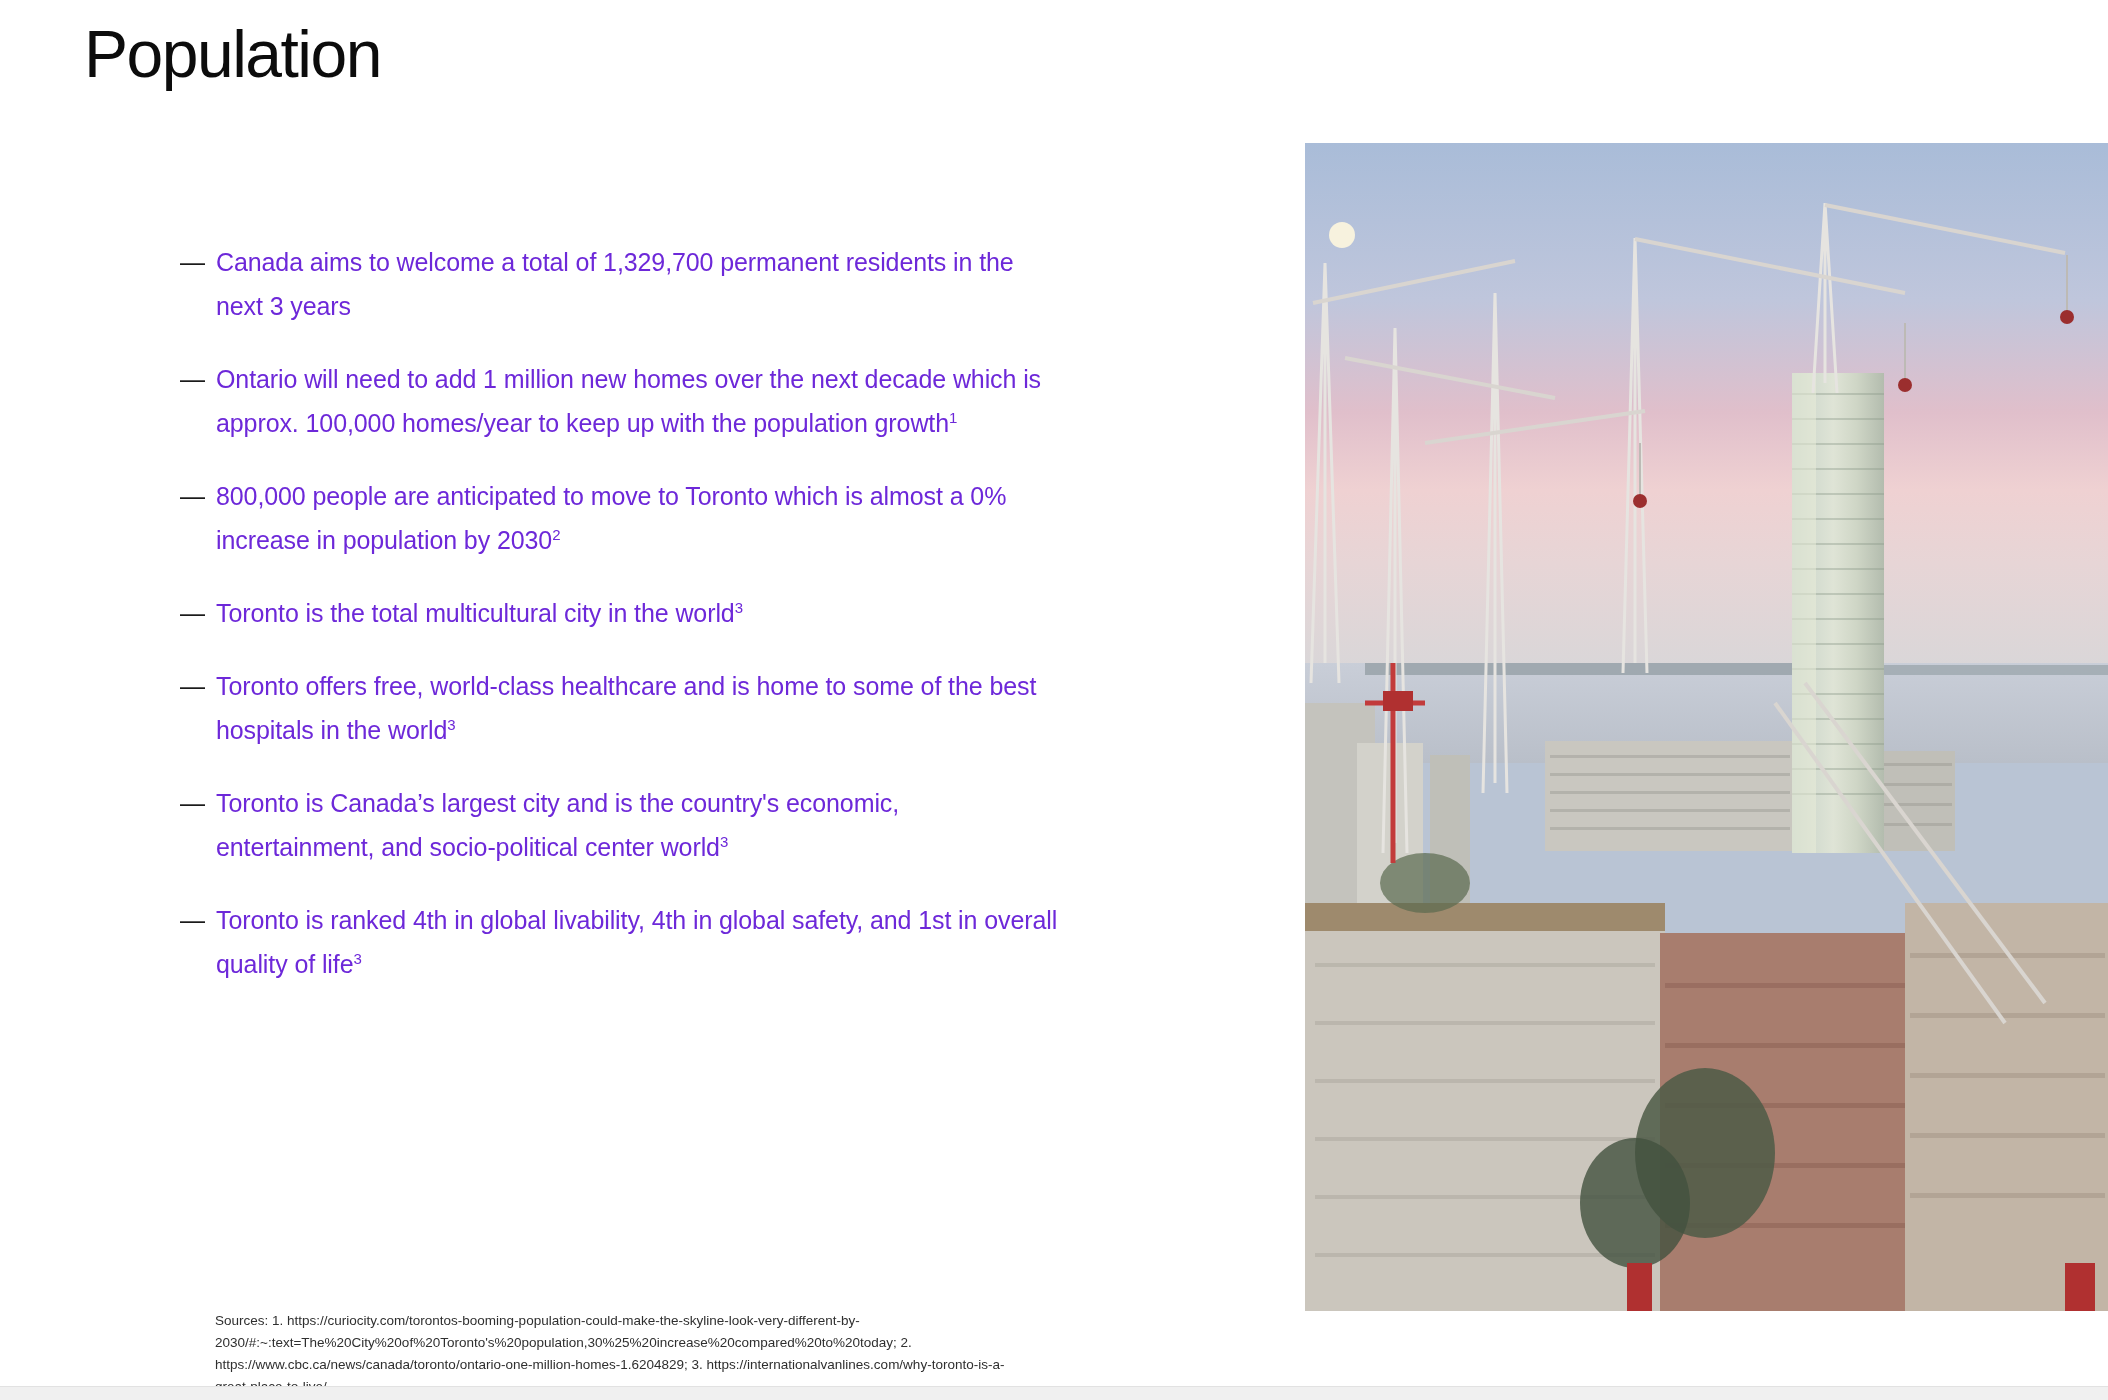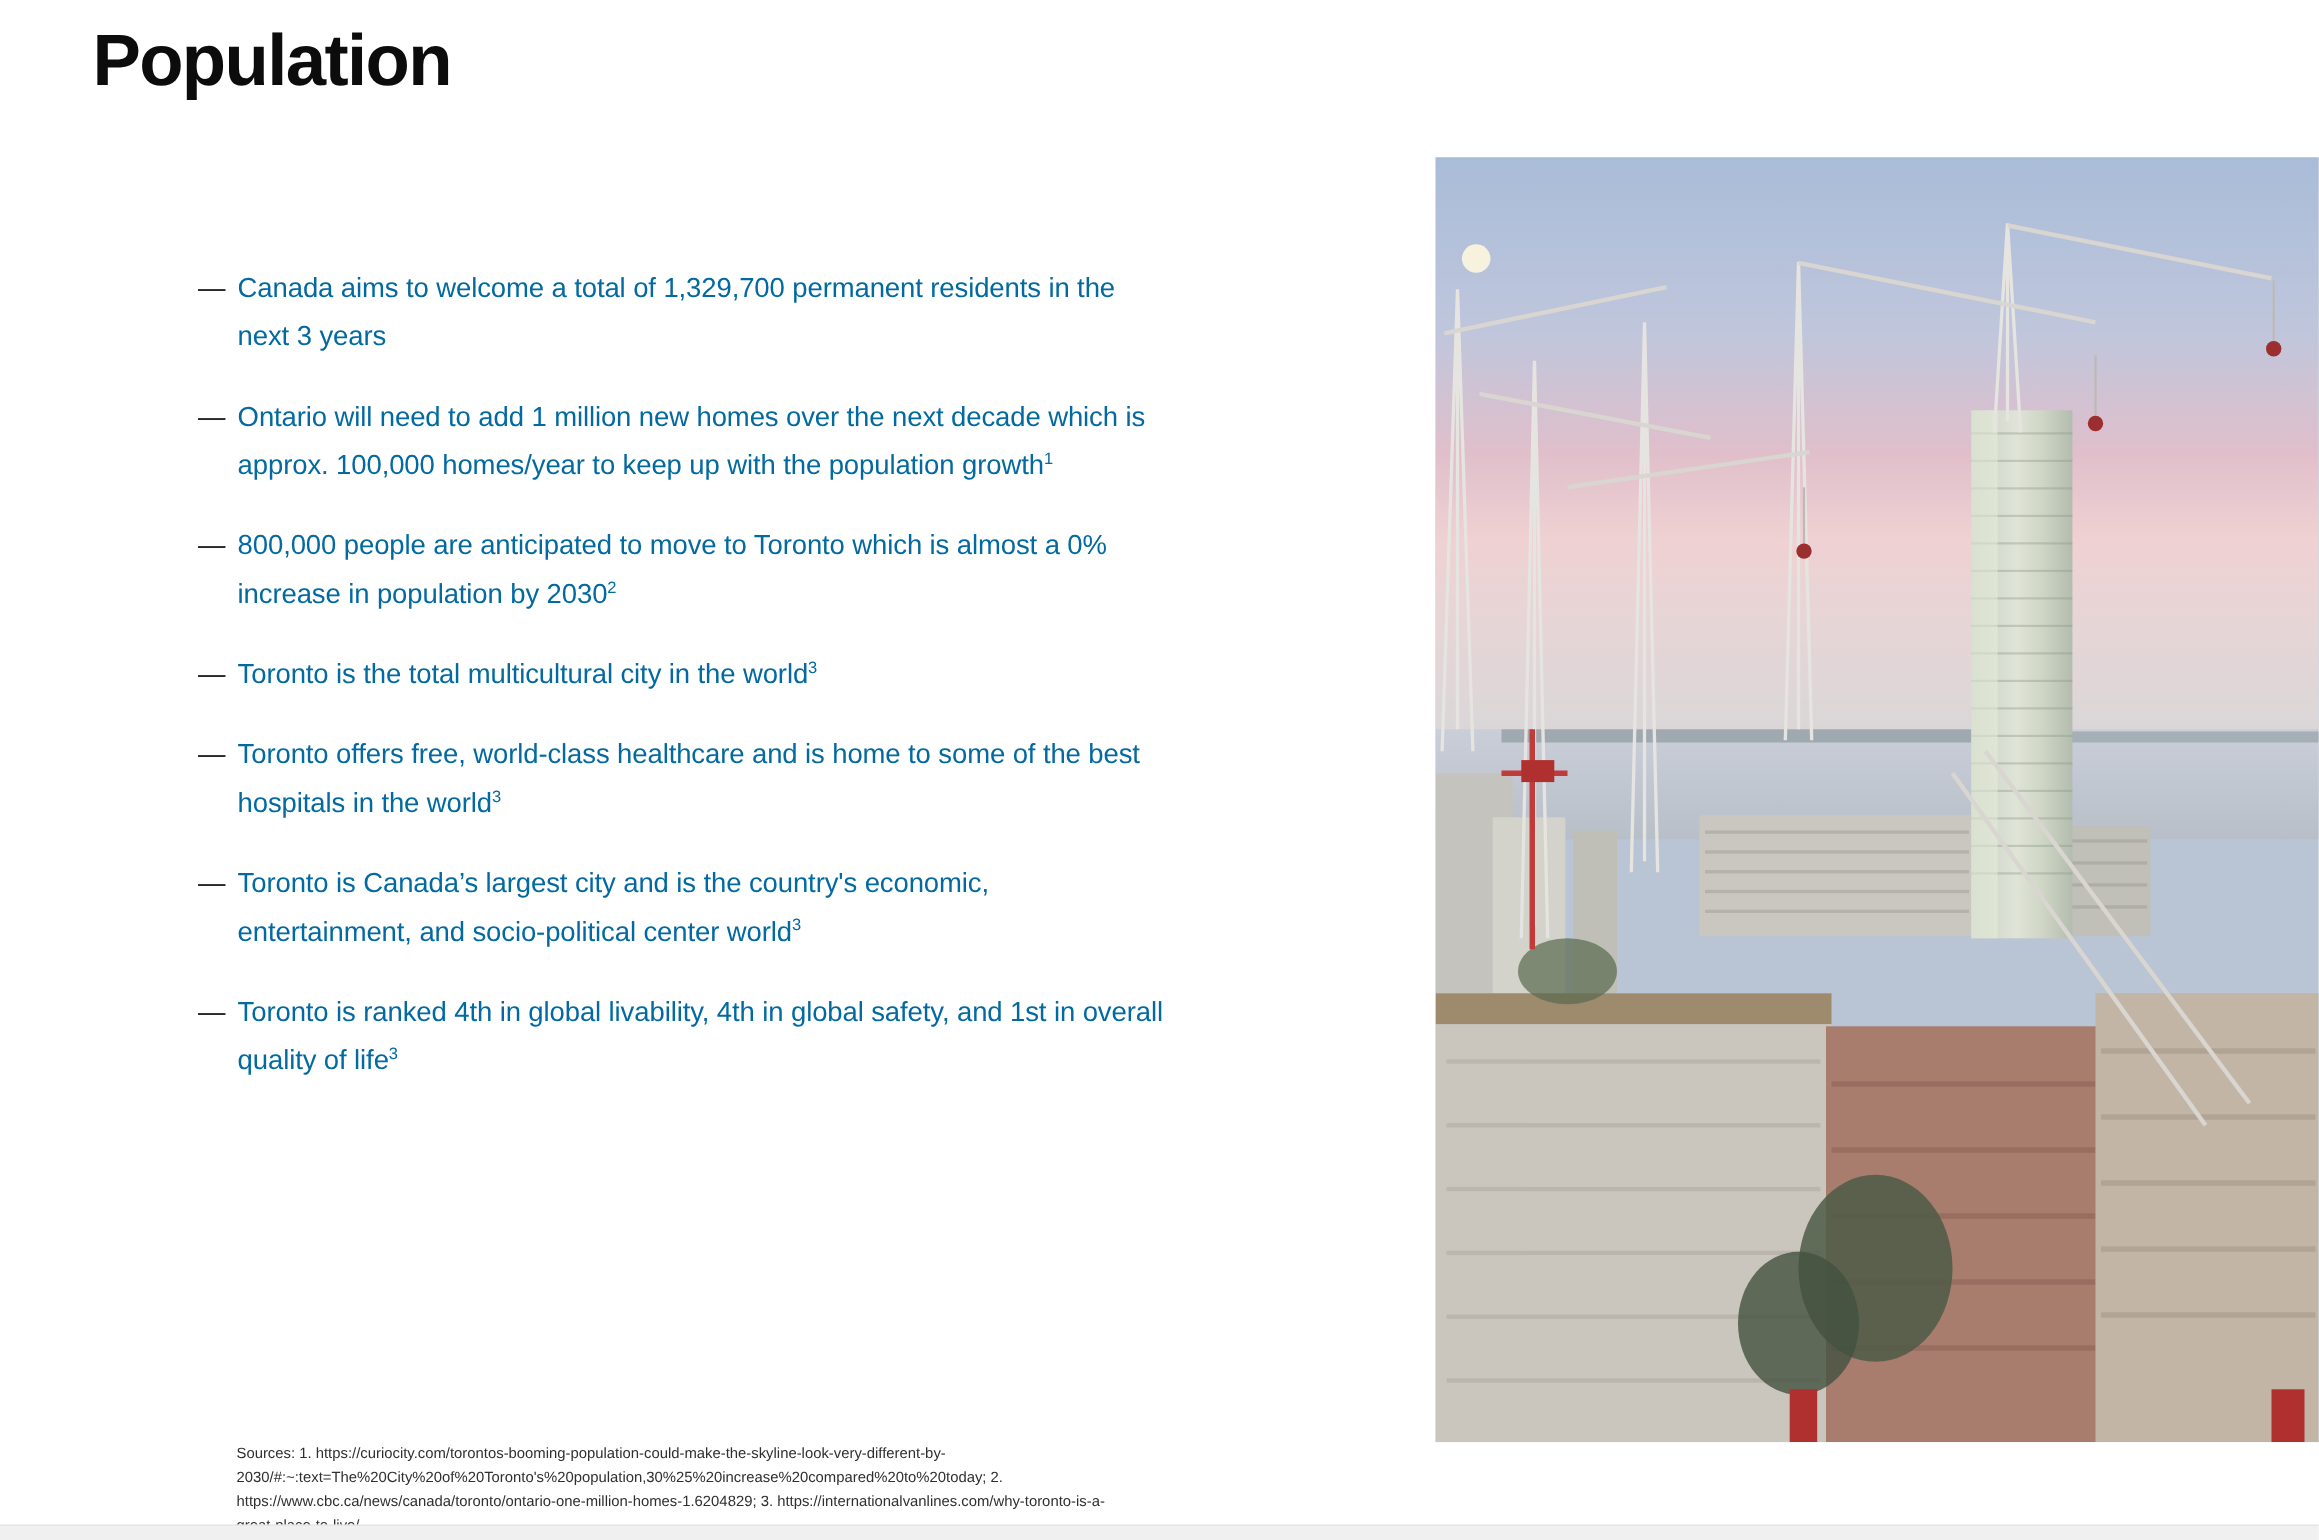--- a/index.html
+++ b/index.html
@@ -23,21 +23,21 @@
     height: 1400px;
     background: #ffffff;
   }
 
   
   .page-title {
     position: absolute;
     left: 84px;
     top: 18px;
     font-size: 66px;
-    font-weight: 700;
+    font-weight: 400;
     letter-spacing: -1.5px;
     color: #0c0c0c;
     line-height: 1.1;
   }
 
   
   .bullets {
     position: absolute;
     left: 180px;
     top: 240px;
@@ -52,21 +52,21 @@
     flex: 0 0 auto;
     width: 36px;
     font-size: 25px;
     line-height: 44px;
     color: #1a1a1a;
   }
   .bullet-text {
     flex: 1 1 auto;
     font-size: 25px;
     line-height: 44px;
-    color: #0369a1;
+    color: #6d28d9;
     letter-spacing: -0.1px;
   }
   .bullet-text sup {
     font-size: 15px;
     vertical-align: super;
     line-height: 0;
   }
 
   
   .sources {

